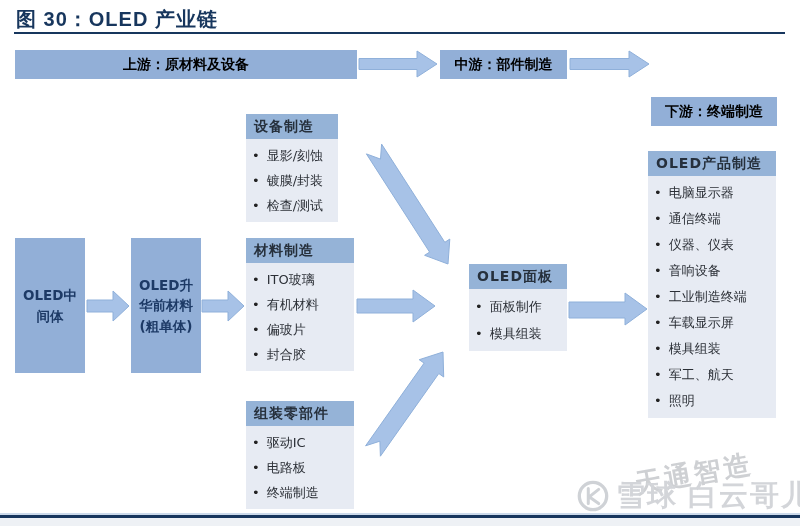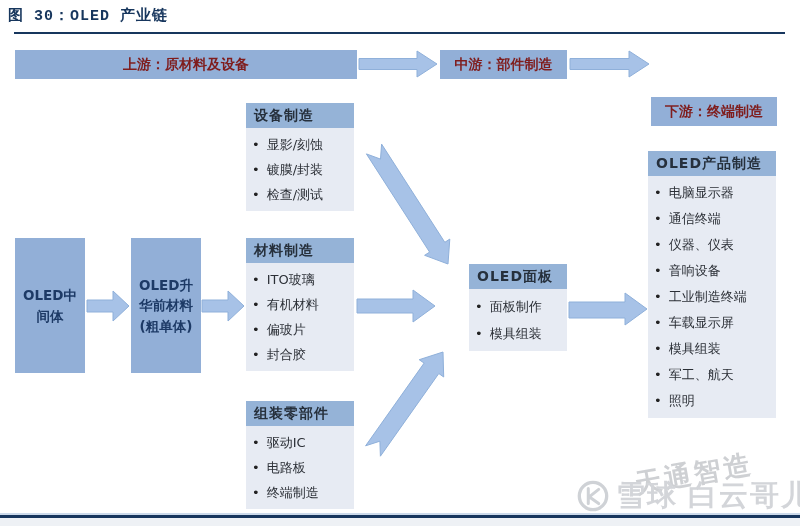--- a/index.html
+++ b/index.html
@@ -12,28 +12,28 @@
     --ink:#2b2f36;
   }
   html,body{margin:0;padding:0;background:#fff;}
   .page{
     position:relative;width:800px;height:526px;background:#ffffff;
     font-family:"DejaVu Sans","Liberation Sans",sans-serif;
     overflow:hidden;
   }
   .abs{position:absolute;}
   .fig-title{
-    left:8px;top:6px;
-    font-family:Liberation Mono, monospace;
-    font-weight:bold;font-size:15px;color:var(--navy);letter-spacing:1px;
+    left:16px;top:6px;
+    font-family:Liberation Sans, sans-serif;
+    font-weight:bold;font-size:20px;color:var(--navy);letter-spacing:1px;
   }
   .title-rule{left:14px;top:32px;width:771px;height:2px;background:var(--navy);}
   .stage{
     height:29px;line-height:29px;background:var(--box-fill);
-    color:#7f1d1d;font-size:14px;font-weight:600;text-align:center;
+    color:#000000;font-size:14px;font-weight:600;text-align:center;
     white-space:nowrap;
   }
   .tallbox{
     width:70px;height:135px;background:var(--box-fill);
     color:#1d3a66;font-size:13.5px;font-weight:600;line-height:1.5;
     display:flex;align-items:center;justify-content:center;text-align:center;
     padding:4px;box-sizing:border-box;
   }
   .group{box-sizing:border-box;}
   .group-header{
@@ -84,21 +84,21 @@
     </g>
   </svg>
 
   <div class="abs stage" style="left:15px;top:50px;width:342px;">上游：原材料及设备</div>
   <div class="abs stage" style="left:440px;top:50px;width:127px;">中游：部件制造</div>
   <div class="abs stage" style="left:651px;top:50px;width:126px;margin-top:47px;">下游：终端制造</div>
 
   <div class="abs tallbox" style="left:15px;top:238px;">OLED中间体</div>
   <div class="abs tallbox" style="left:131px;top:238px;">OLED升华前材料(粗单体)</div>
 
-  <div class="abs group" style="left:246px;top:103px;width:108px;">
+  <div class="abs group" style="left:246px;top:114px;width:92px;">
     <div class="group-header">设备制造</div>
     <ul class="group-body">
         <li>显影/刻蚀</li>
         <li>镀膜/封装</li>
         <li>检查/测试</li>
       </ul>
   </div>
 
   <div class="abs group" style="left:246px;top:238px;width:108px;">
     <div class="group-header">材料制造</div>

